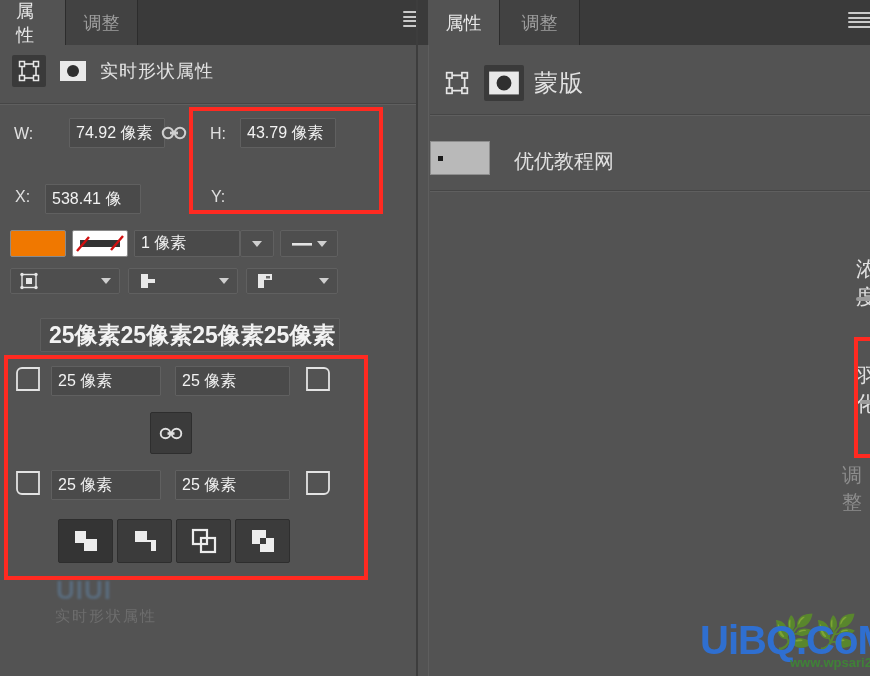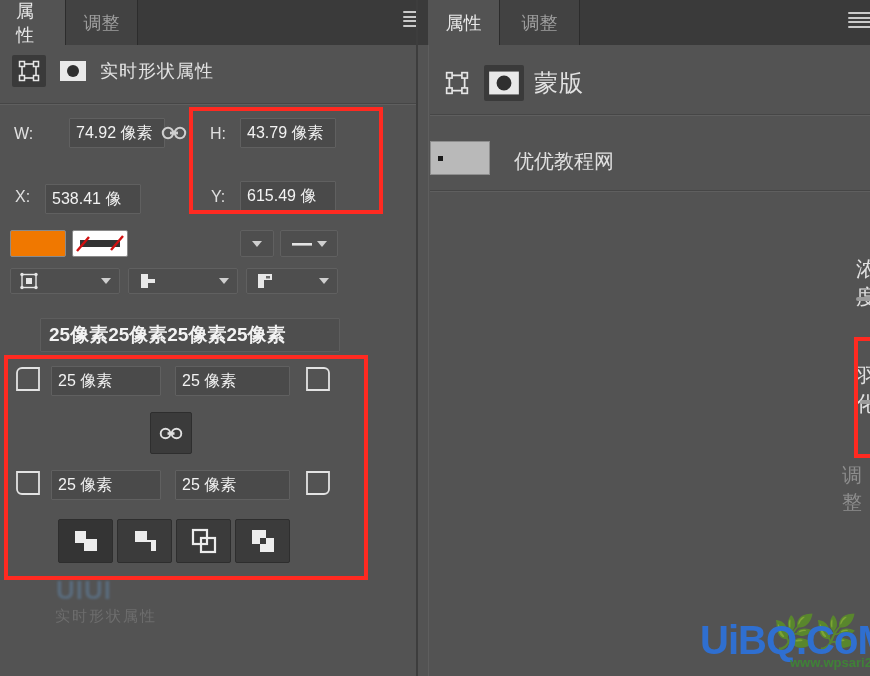--- a/index.html
+++ b/index.html
@@ -137,34 +137,34 @@
       </svg>
     </div>
 
     <div class="lbl" style="left:210px; top:125px;">H:</div>
     <div class="field" style="left:240px; top:118px; width:96px; height:30px;">43.79 像素</div>
 
     <div class="lbl" style="left:15px; top:188px;">X:</div>
     <div class="field" style="left:45px; top:184px; width:96px; height:30px;">538.41 像</div>
 
     <div class="lbl" style="left:211px; top:188px;">Y:</div>
-    <div class="field" style="left:240px; top:181px; width:96px; height:30px;">615.49 像</div>
 
     <div class="anno" style="left:189px; top:107px; width:194px; height:107px;"></div>
 
     <div class="swatch" style="left:10px; top:230px; width:56px; height:27px; background:#f07800;"></div>
 
     <div class="swatch" style="left:72px; top:230px; width:56px; height:27px; background:#ffffff;">
       <svg width="54" height="25" viewBox="0 0 54 25" style="position:absolute; left:0; top:0;">
         <rect x="7" y="9" width="40" height="7" fill="#333333"></rect>
         <path d="M4 20 L16 6" stroke="#d01010" stroke-width="2.4"></path>
         <path d="M38 19 L50 5" stroke="#d01010" stroke-width="2.4"></path>
       </svg>
     </div>
 
+    <div class="field" style="left:134px; top:230px; width:106px; height:27px;">1 像素</div>
     <div class="btnbox" style="left:240px; top:230px; width:34px; height:27px;">
       <div class="caret"></div>
     </div>
 
     <div class="btnbox" style="left:280px; top:230px; width:58px; height:27px; gap:4px;">
       <svg width="22" height="10" viewBox="0 0 22 10">
         <rect x="1" y="4" width="20" height="2.6" fill="#e4e4e4"></rect>
       </svg>
       <div class="caret"></div>
     </div>
@@ -190,21 +190,21 @@
     </div>
 
     <div class="btnbox" style="left:246px; top:268px; width:92px; height:26px; justify-content:space-between; padding:0 8px;">
       <svg width="20" height="18" viewBox="0 0 20 18">
         <path d="M3 16 L3 2 L17 2 L17 8 L9 8 L9 16 Z" fill="#e8e8e8"></path>
         <rect x="11" y="4" width="4" height="2.5" fill="#6a6a6a"></rect>
       </svg>
       <div class="caret"></div>
     </div>
 
-    <div class="field c" style="left:40px; top:318px; width:300px; height:34px; font-size:19px; font-weight:bold; color:#f2f2f2; background:#4e4e4e; border-color:#5d5d5d; justify-content:flex-start; padding-left:8px;">25像素25像素25像素25像素</div>
+    <div class="field c" style="left:40px; top:318px; width:300px; height:34px; font-size:23px; font-weight:bold; color:#f2f2f2; background:#4e4e4e; border-color:#5d5d5d; justify-content:flex-start; padding-left:8px;">25像素25像素25像素25像素</div>
 
     <div style="position:absolute; left:14px; top:365px;">
       <svg width="28" height="28" viewBox="0 0 28 28">
         <path d="M8 3 H25 V25 H3 V8 A5 5 0 0 1 8 3 Z" fill="none" stroke="#e3e3e3" stroke-width="1.8"></path>
       </svg>
     </div>
     <div class="field" style="left:51px; top:366px; width:110px; height:30px;">25 像素</div>
     <div class="field" style="left:175px; top:366px; width:115px; height:30px;">25 像素</div>
     <div style="position:absolute; left:304px; top:365px;">
       <svg width="28" height="28" viewBox="0 0 28 28">

